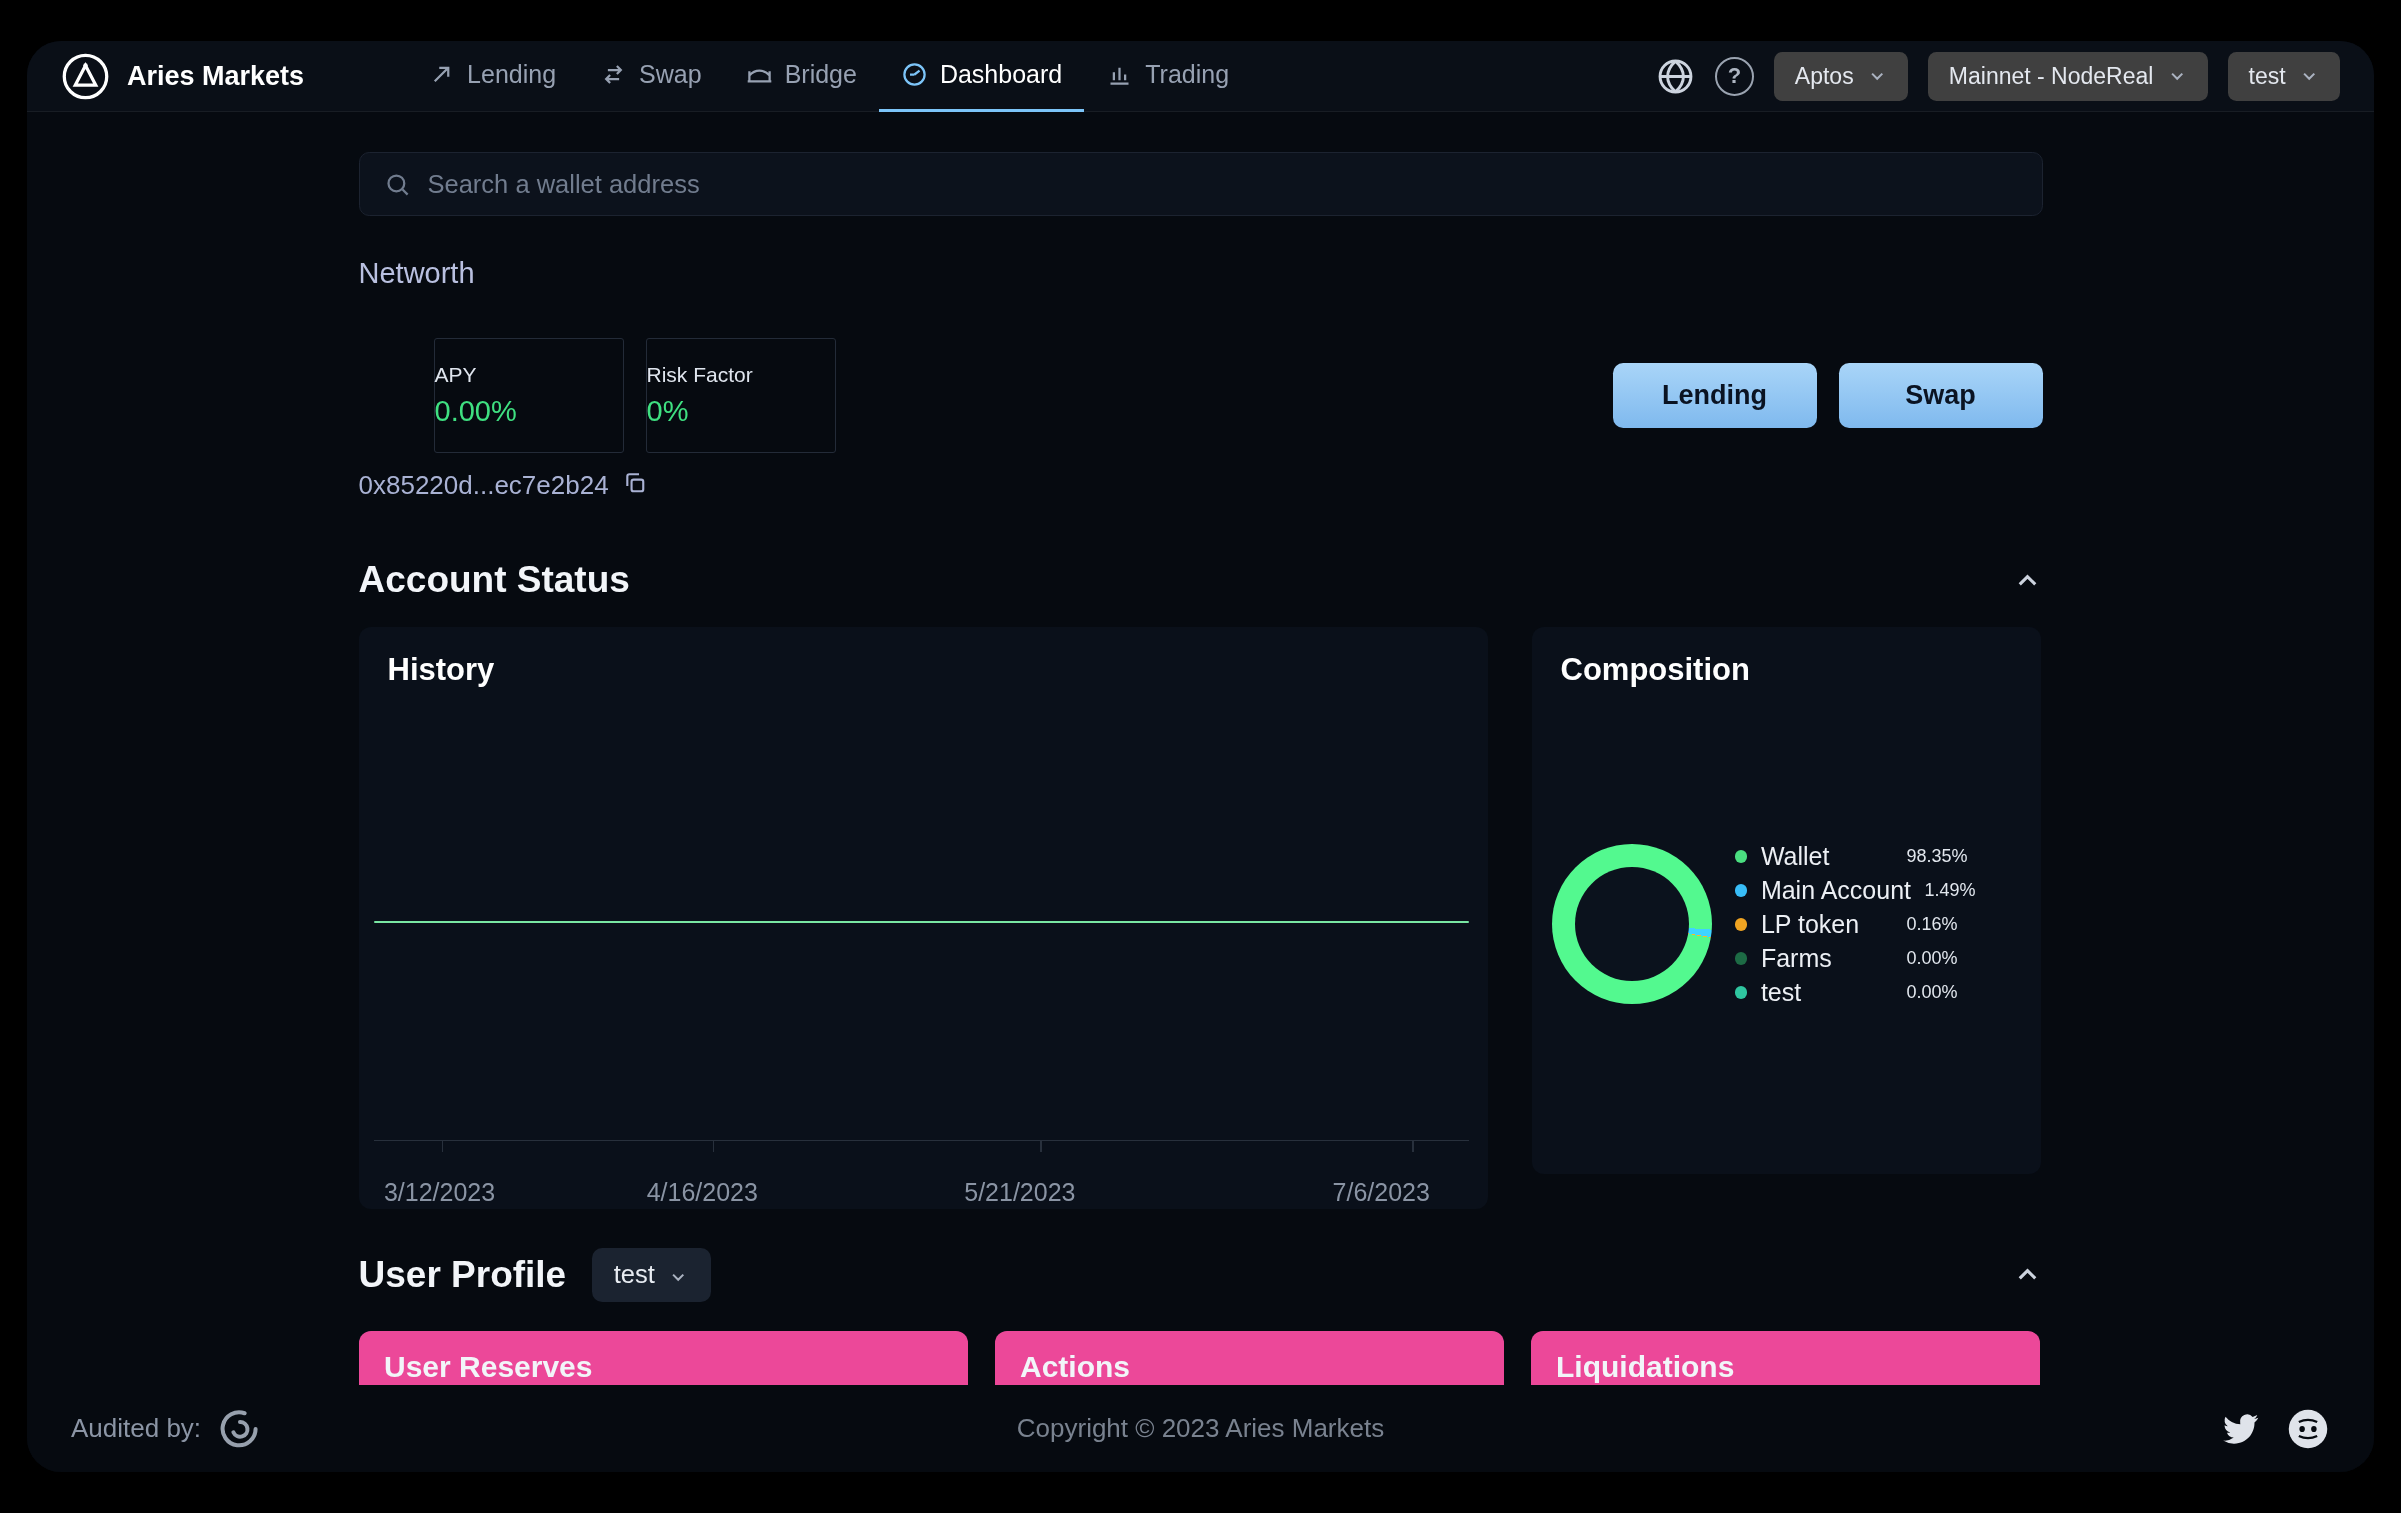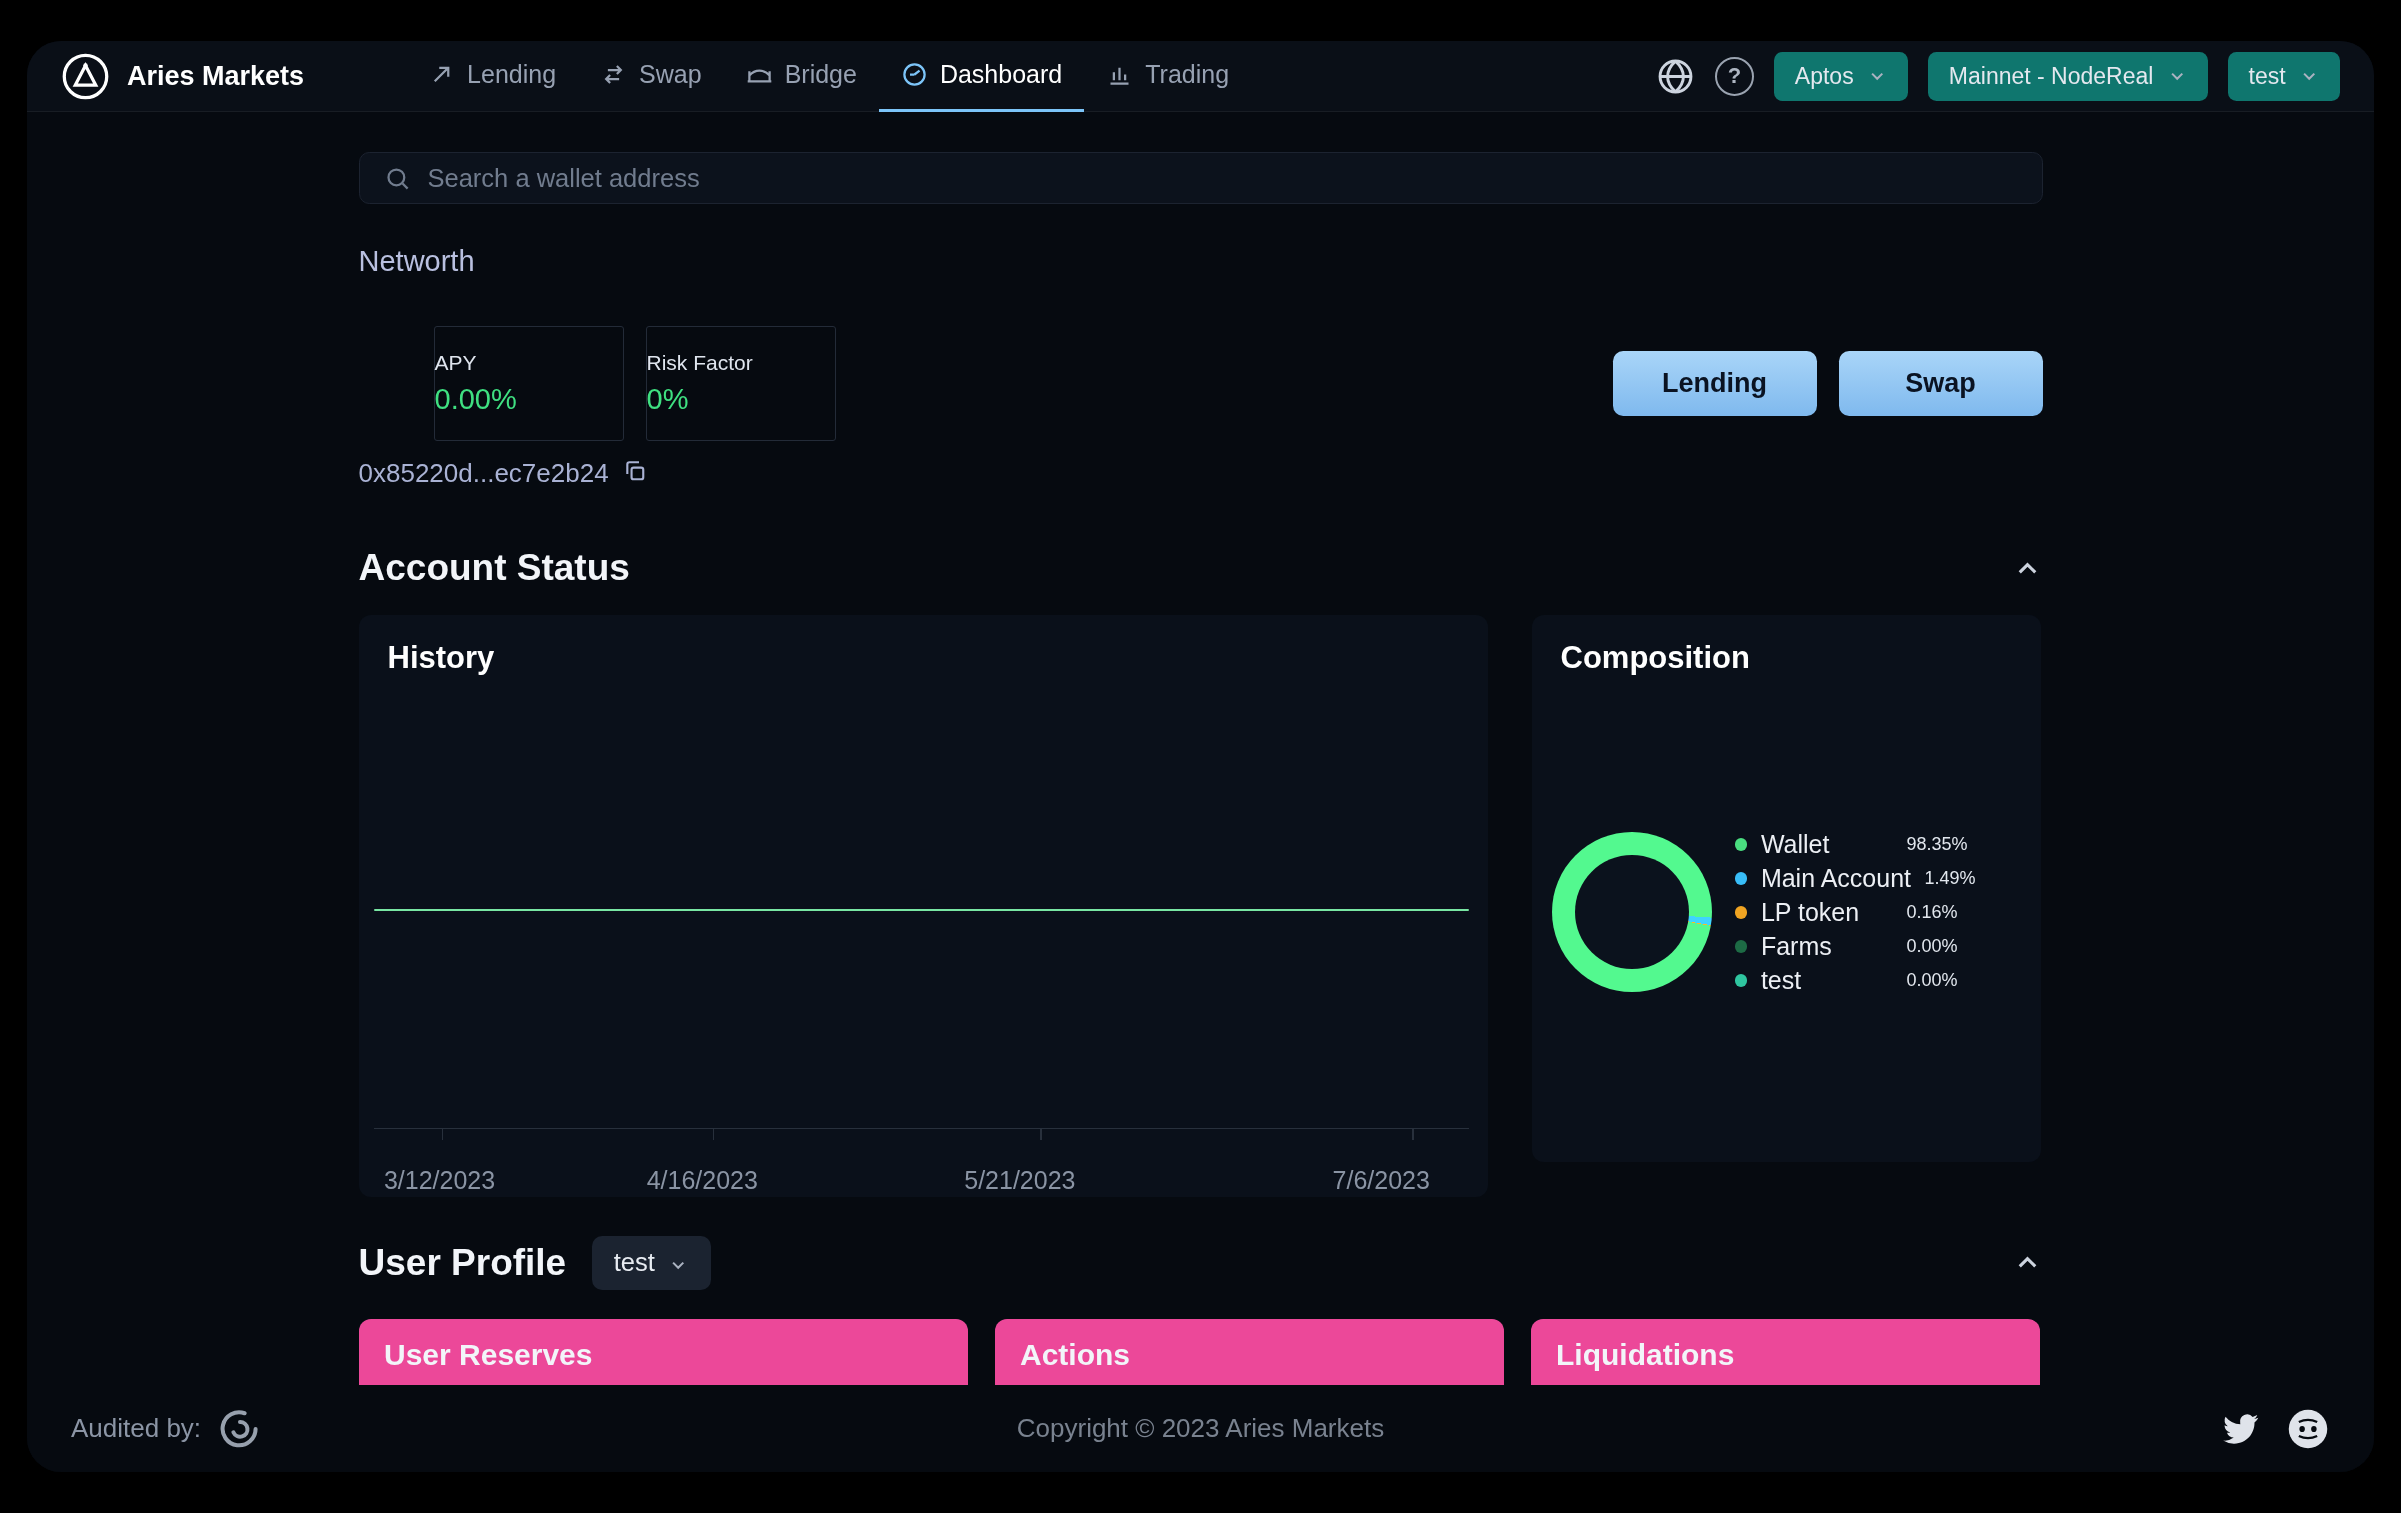--- a/index.html
+++ b/index.html
@@ -40,28 +40,28 @@
   .nav-right { margin-left: auto; display: flex; align-items: center; gap: 20.4px; }
   .icon-btn { width: 39px; height: 39px; color: #cdd4df; cursor: pointer; }
   .help-btn {
     width: 39px; height: 39px; border: 2.6px solid #9aa3b0; border-radius: 50%;
     color: #aeb6c2; font-size: 22px; font-weight: bold;
     display: flex; align-items: center; justify-content: center; cursor: pointer;
   }
   .pill {
     display: flex; align-items: center; gap: 13.6px;
     height: 49px; padding: 0 20.4px;
-    background: #0f766e; border-radius: 8.5px;
+    background: #404040; border-radius: 8.5px;
     color: #e4e8ef; font-size: 23px; cursor: pointer;
   }
   .chev { width: 20.4px; height: 20.4px; color: #aab2c0; }
   
   .content { width: 1684px; margin: 0 auto; }
   .search {
-    margin-top: 40px; height: 52px;
+    margin-top: 40px; height: 64px;
     background: #0c121c; border: 0.9px solid #1c2330; border-radius: 10.2px;
     display: flex; align-items: center; gap: 17px; padding: 16px 24px;
   }
   .search svg { width: 27px; height: 27px; color: #717c8e; flex: none; }
   .search input {
     flex: 1; background: transparent; border: 0; outline: none;
     color: #dfe4ec; font-size: 25.5px; font-family: inherit;
   }
   .search input::placeholder { color: #717c8e; }
   .networth-label { margin-top: 41px; font-size: 29px; color: #b9c0e0; }

